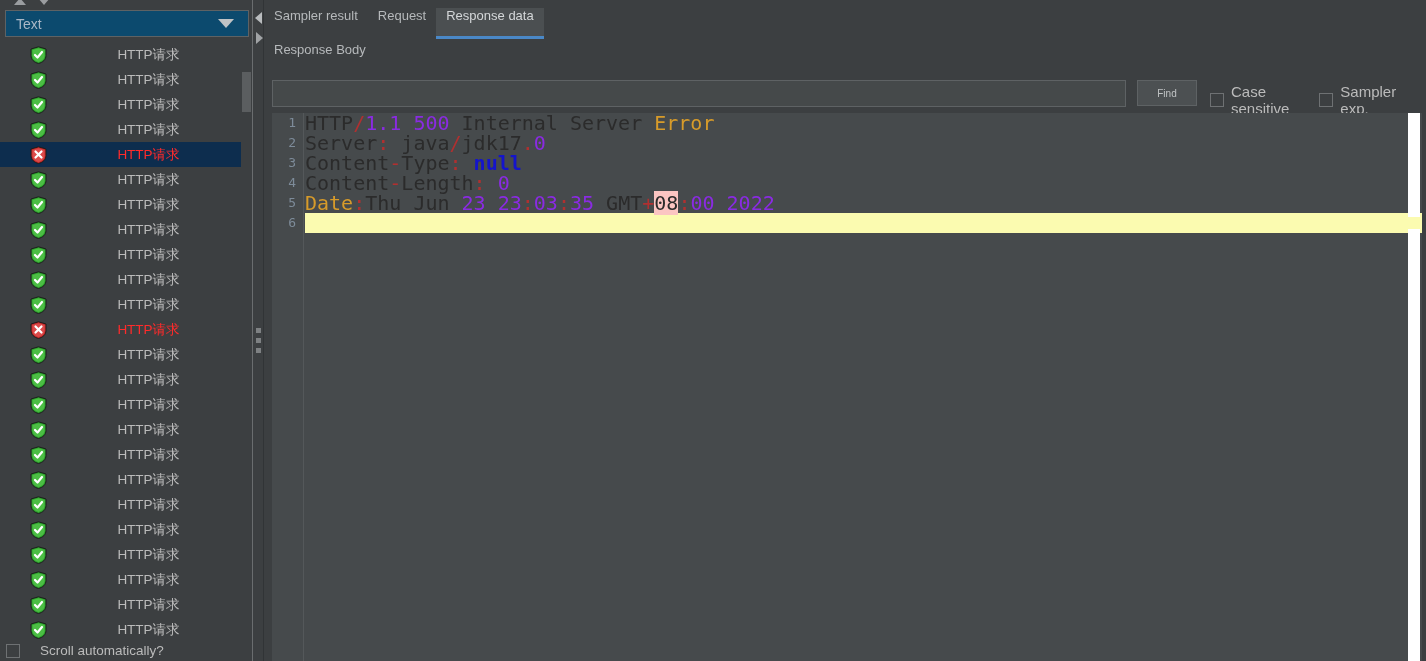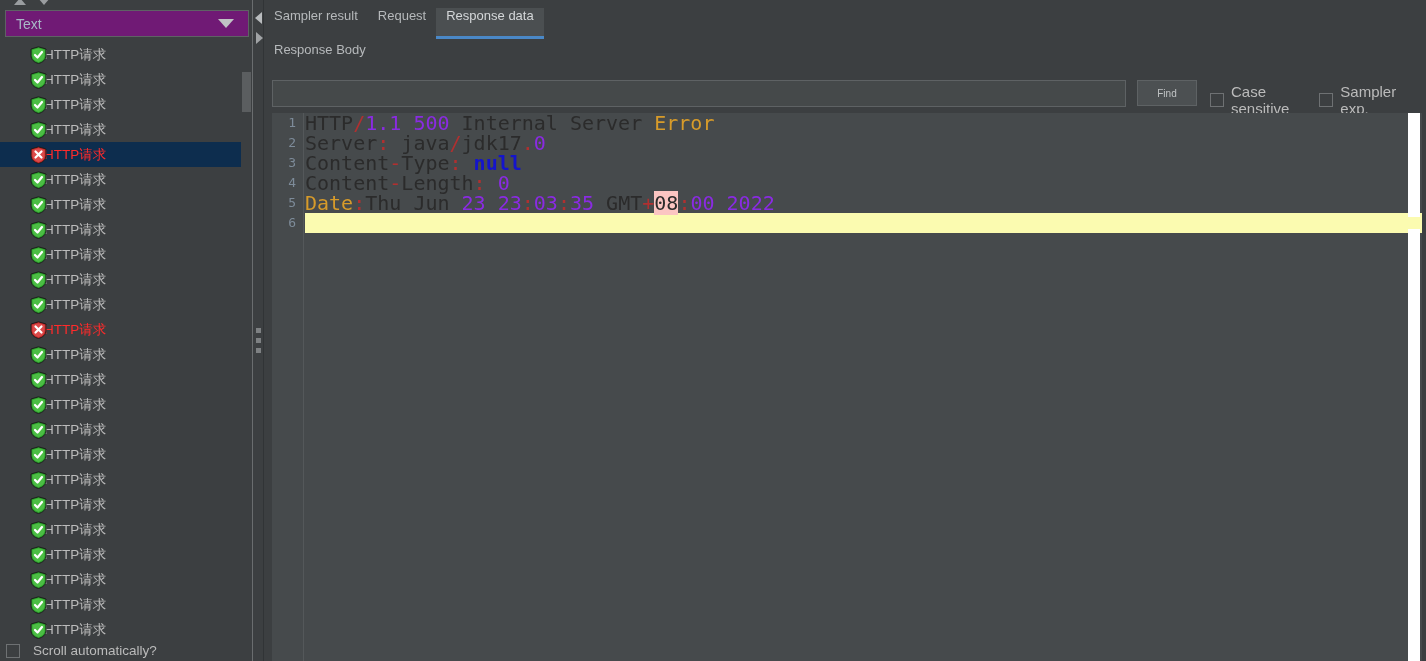--- a/index.html
+++ b/index.html
@@ -35,37 +35,37 @@
   }
   .sort-arrows span{
     position:absolute;width:0;height:0;
     border-left:6px solid transparent;border-right:6px solid transparent;
   }
   .sort-arrows .up{left:6px;top:2px;border-bottom:7px solid #9a9da0;}
   .sort-arrows .down{left:30px;top:2px;border-top:7px solid #9a9da0;}
 
   .combo{
     position:absolute;left:5px;top:10px;width:244px;height:27px;
-    background:#701a75;border:1px solid #5e6264;
+    background:#0c4a6e;border:1px solid #5e6264;
     box-sizing:border-box;display:flex;align-items:center;
   }
   .combo .label{padding-left:10px;color:#a9b7c6;font-size:14px;flex:1;}
   .combo .chev{
     width:0;height:0;margin-right:14px;
     border-left:8px solid transparent;border-right:8px solid transparent;
     border-top:9px solid #c0c3c5;
   }
 
   .tree{
     position:absolute;left:0;top:42px;width:253px;height:598px;
     overflow:hidden;background:#3c3f41;
   }
   .tree-row{
     position:relative;height:25px;display:flex;align-items:center;
-    padding-left:18px;box-sizing:border-box;
+    padding-left:18px;box-sizing:border-box;justify-content:center;
   }
   .tree-row.selected{background:#0d2d4e;}
   .tree-row .shield{
     position:absolute;left:30px;top:4px;width:17px;height:18px;
   }
   .tree-row .txt{
     margin-left:26px;font-size:13.5px;color:#bbbbbb;white-space:nowrap;
     font-family:"Liberation Sans","DejaVu Sans",sans-serif;
   }
   .tree-row.err .txt{color:#ff2b2b;}
@@ -81,21 +81,21 @@
   }
 
   .scroll-auto{
     position:absolute;left:6px;top:640px;width:248px;height:21px;
     display:flex;align-items:center;
   }
   .cb{
     width:14px;height:14px;background:#3c3f41;border:1px solid #6e7173;
     box-sizing:border-box;flex:none;
   }
-  .scroll-auto .lbl{margin-left:13px;font-size:13.5px;color:#bbbbbb;}
+  .scroll-auto .lbl{margin-left:20px;font-size:13.5px;color:#bbbbbb;}
 
   
   .vsplit{
     position:absolute;left:253px;top:0;width:11px;height:661px;background:#3c3f41;
   }
   .vsplit .arrows{position:absolute;left:1px;top:12px;width:10px;height:34px;}
   .vsplit .arrows span{position:absolute;width:0;height:0;}
   .vsplit .arrows .lt{left:1px;top:0;border-top:6px solid transparent;border-bottom:6px solid transparent;border-right:7px solid #b9bcbe;}
   .vsplit .arrows .rt{left:2px;top:20px;border-top:6px solid transparent;border-bottom:6px solid transparent;border-left:7px solid #a0a3a5;}
   .vsplit .dots{position:absolute;left:3px;top:328px;}

